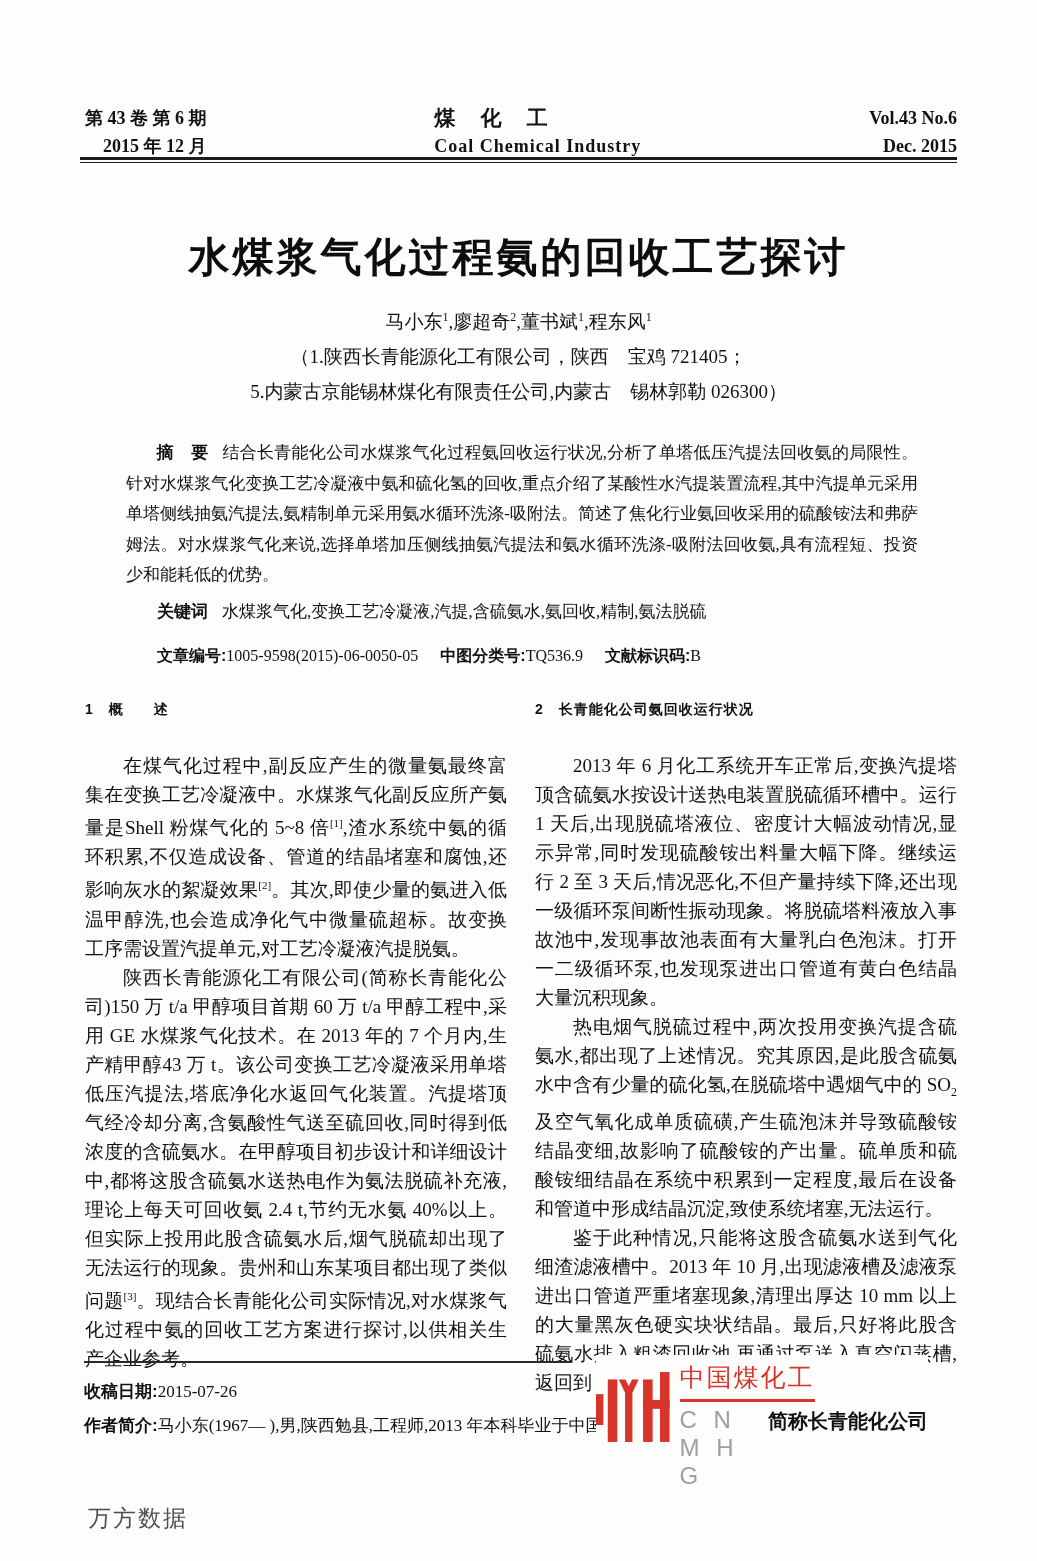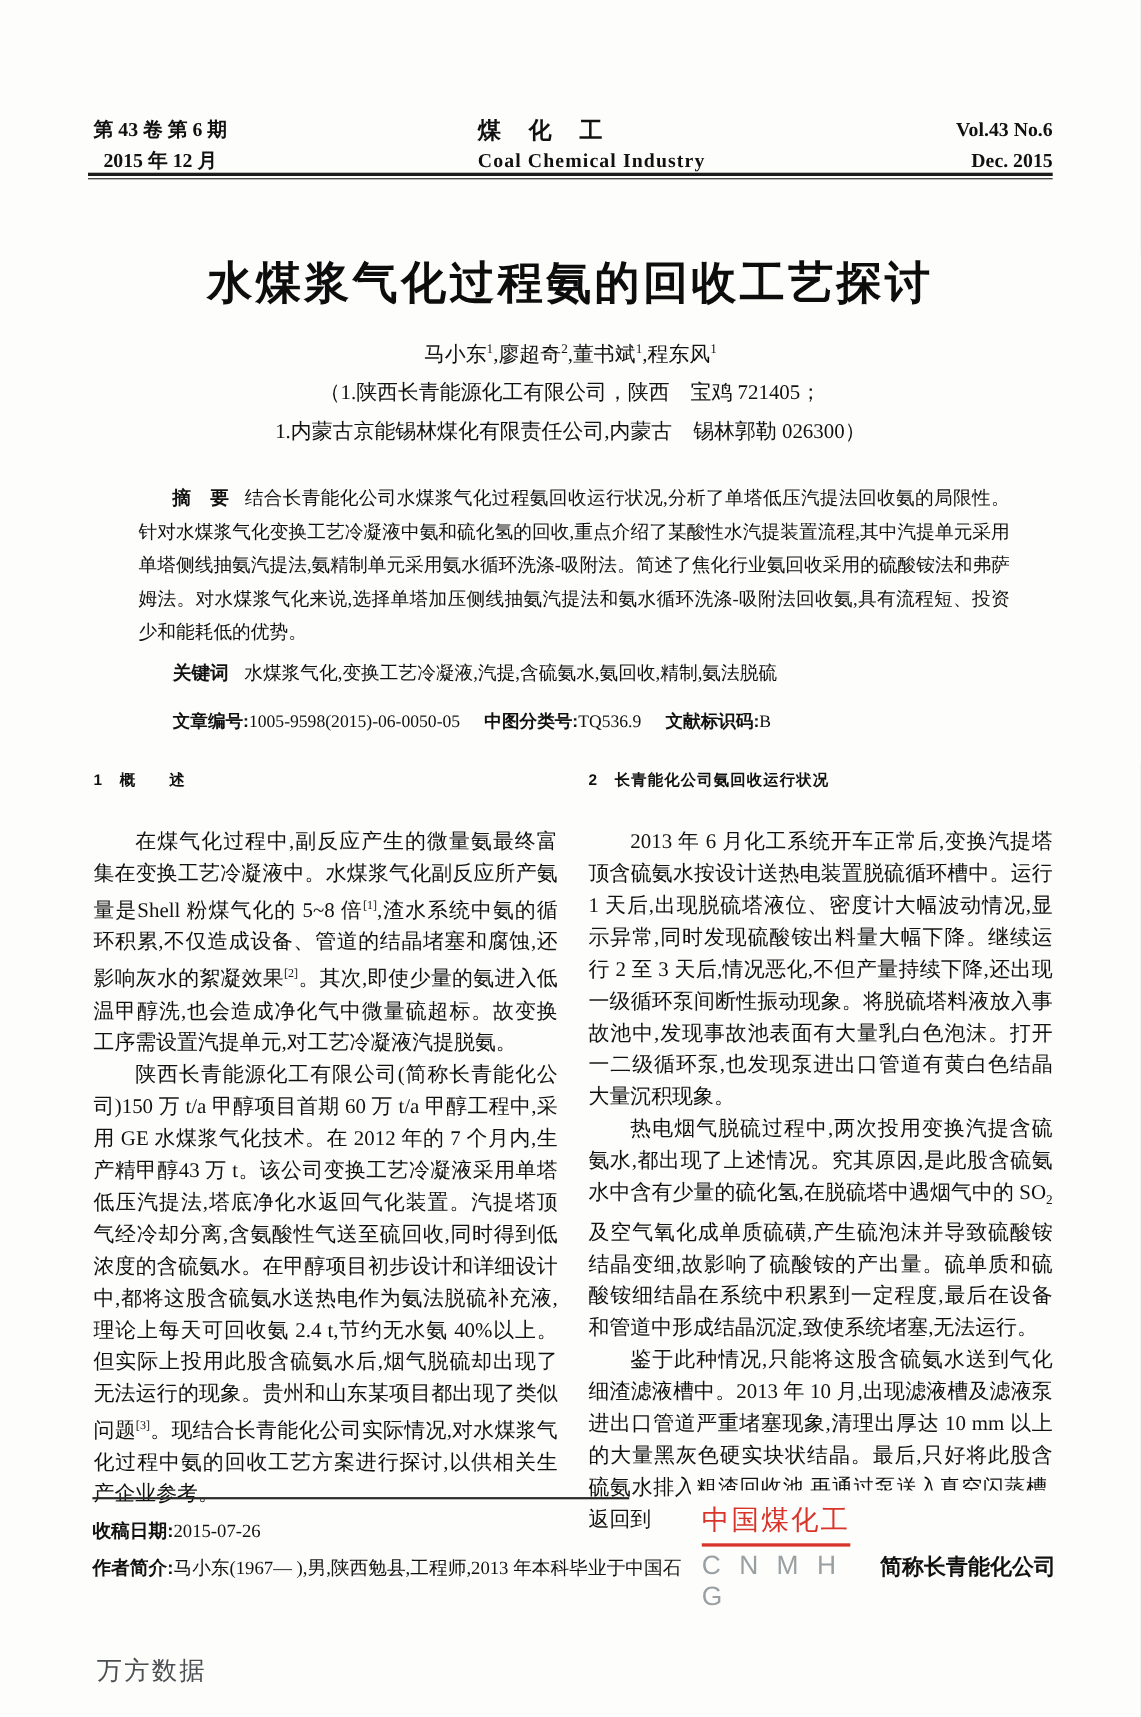--- a/index.html
+++ b/index.html
@@ -6,21 +6,21 @@
   html,body { background:#e8e8e8; }
   .page {
     position:relative; width:1037px; height:1561px;
     background:#fdfdfc; margin:0 auto; overflow:hidden;
     font-family:"Liberation Serif", serif; color:#111;
   }
   
   .jheader { position:absolute; top:104px; left:85px; width:872px;
     display:flex; justify-content:space-between; }
   .jh-block { font-size:18px; line-height:28px; font-weight:bold; }
-  .jh-left { text-align:center; }
+  .jh-left { text-align:right; }
   .jh-center { text-align:left; }
   .jh-center .cn { font-size:21px; font-weight:bold; letter-spacing:10px; }
   .jh-center .en { font-size:18px; font-weight:bold; letter-spacing:1px; }
   .jh-right { text-align:right; }
   .header-rule { position:absolute; top:157px; left:80px; width:877px; height:6px;
     border-top:3.5px solid #1c1c1c; border-bottom:1.5px solid #1c1c1c; }
   
   .article-title { position:absolute; top:230px; left:0; width:100%;
     text-align:center; font-size:41px; font-weight:bold; letter-spacing:3px;
     font-family:"Liberation Sans", sans-serif; color:#0d0d0d; }
@@ -50,22 +50,22 @@
     text-indent:2em; }
   .body-p sup { font-size:11px; }
   .body-p sub { font-size:12px; }
   
   .footnote-rule { position:absolute; top:1361px; left:84px; width:488px;
     border-top:2.5px solid #2a2a2a; }
   .footer-text { position:absolute; top:1375px; left:84px; width:880px;
     font-size:17px; line-height:34px; }
   .ft-label { font-weight:bold; font-family:"Liberation Sans", sans-serif; }
   
-  .cnmhg { position:absolute; top:1355px; left:628px; width:332px; height:104px;
-    background:#fdfdfc; display:flex; align-items:flex-start;flex-direction:column; }
+  .cnmhg { position:absolute; top:1355px; left:596px; width:332px; height:104px;
+    background:#fdfdfc; display:flex; align-items:flex-start; }
   .cnmhg svg { display:block; margin-top:4px; }
   .cnmhg-texts { margin-left:10px; margin-top:6px;
     font-family:"Liberation Sans", sans-serif; }
   .cnmhg-cn { display:inline-block; font-size:25px; color:#d8342a; letter-spacing:2px;
     border-bottom:3px solid #d8342a; padding-bottom:5px; }
   .cnmhg-row { margin-top:4px; display:flex; align-items:baseline;justify-content:space-between; }
   .cnmhg-en { font-size:24px; color:#9aa0a2; letter-spacing:5px; }
   .bio-after { font-size:20px; font-weight:bold; color:#111; margin-left:2px;
     white-space:nowrap; }
   
@@ -89,33 +89,33 @@
     <div class="jh-block jh-right">
       <div>Vol.43   No.6</div>
       <div>Dec.  2015</div>
     </div>
   </div>
   <div class="header-rule"></div>
 
   <h1 class="article-title">水煤浆气化过程氨的回收工艺探讨</h1>
   <div class="authors"><span>马小东</span><sup>1</sup><span>,廖超奇</span><sup>2</sup><span>,董书斌</span><sup>1</sup><span>,程东风</span><sup>1</sup></div>
   <div class="affil affil-1">（1.陕西长青能源化工有限公司，陕西　宝鸡 721405；</div>
-  <div class="affil affil-2">1.内蒙古京能锡林煤化有限责任公司,内蒙古　锡林郭勒 026300）</div>
+  <div class="affil affil-2">5.内蒙古京能锡林煤化有限责任公司,内蒙古　锡林郭勒 026300）</div>
 
   <div class="abs-block">
     <p class="abs-p"><span class="abs-label">摘　要</span><span>结合长青能化公司水煤浆气化过程氨回收运行状况,分析了单塔低压汽提法回收氨的局限性。针对水煤浆气化变换工艺冷凝液中氨和硫化氢的回收,重点介绍了某酸性水汽提装置流程,其中汽提单元采用单塔侧线抽氨汽提法,氨精制单元采用氨水循环洗涤-吸附法。简述了焦化行业氨回收采用的硫酸铵法和弗萨姆法。对水煤浆气化来说,选择单塔加压侧线抽氨汽提法和氨水循环洗涤-吸附法回收氨,具有流程短、投资少和能耗低的优势。</span></p>
     <p class="kw-line"><span class="kw-label">关键词</span><span>水煤浆气化,变换工艺冷凝液,汽提,含硫氨水,氨回收,精制,氨法脱硫</span></p>
     <p class="meta-line"><span class="meta-label">文章编号:</span><span>1005-9598(2015)-06-0050-05</span><span class="meta-label meta-gap">中图分类号:</span><span>TQ536.9</span><span class="meta-label meta-gap">文献标识码:</span><span>B</span></p>
   </div>
 
   <div class="columns">
     <div class="col">
       <h2 class="sec-heading">1　概　　述</h2>
       <p class="body-p"><span>在煤气化过程中,副反应产生的微量氨最终富集在变换工艺冷凝液中。水煤浆气化副反应所产氨量是Shell 粉煤气化的 5~8 倍</span><sup>[1]</sup><span>,渣水系统中氨的循环积累,不仅造成设备、管道的结晶堵塞和腐蚀,还影响灰水的絮凝效果</span><sup>[2]</sup><span>。其次,即使少量的氨进入低温甲醇洗,也会造成净化气中微量硫超标。故变换工序需设置汽提单元,对工艺冷凝液汽提脱氨。</span></p>
-      <p class="body-p"><span>陕西长青能源化工有限公司(简称长青能化公司)150 万 t/a 甲醇项目首期 60 万 t/a 甲醇工程中,采用 GE 水煤浆气化技术。在 2012 年的 7 个月内,生产精甲醇43 万 t。该公司变换工艺冷凝液采用单塔低压汽提法,塔底净化水返回气化装置。汽提塔顶气经冷却分离,含氨酸性气送至硫回收,同时得到低浓度的含硫氨水。在甲醇项目初步设计和详细设计中,都将这股含硫氨水送热电作为氨法脱硫补充液,理论上每天可回收氨 2.4 t,节约无水氨 40%以上。但实际上投用此股含硫氨水后,烟气脱硫却出现了无法运行的现象。贵州和山东某项目都出现了类似问题</span><sup>[3]</sup><span>。现结合长青能化公司实际情况,对水煤浆气化过程中氨的回收工艺方案进行探讨,以供相关生产企业参考。</span></p>
+      <p class="body-p"><span>陕西长青能源化工有限公司(简称长青能化公司)150 万 t/a 甲醇项目首期 60 万 t/a 甲醇工程中,采用 GE 水煤浆气化技术。在 2013 年的 7 个月内,生产精甲醇43 万 t。该公司变换工艺冷凝液采用单塔低压汽提法,塔底净化水返回气化装置。汽提塔顶气经冷却分离,含氨酸性气送至硫回收,同时得到低浓度的含硫氨水。在甲醇项目初步设计和详细设计中,都将这股含硫氨水送热电作为氨法脱硫补充液,理论上每天可回收氨 2.4 t,节约无水氨 40%以上。但实际上投用此股含硫氨水后,烟气脱硫却出现了无法运行的现象。贵州和山东某项目都出现了类似问题</span><sup>[3]</sup><span>。现结合长青能化公司实际情况,对水煤浆气化过程中氨的回收工艺方案进行探讨,以供相关生产企业参考。</span></p>
     </div>
     <div class="col">
       <h2 class="sec-heading">2　长青能化公司氨回收运行状况</h2>
       <p class="body-p"><span>2013 年 6 月化工系统开车正常后,变换汽提塔顶含硫氨水按设计送热电装置脱硫循环槽中。运行 1 天后,出现脱硫塔液位、密度计大幅波动情况,显示异常,同时发现硫酸铵出料量大幅下降。继续运行 2 至 3 天后,情况恶化,不但产量持续下降,还出现一级循环泵间断性振动现象。将脱硫塔料液放入事故池中,发现事故池表面有大量乳白色泡沫。打开一二级循环泵,也发现泵进出口管道有黄白色结晶大量沉积现象。</span></p>
       <p class="body-p"><span>热电烟气脱硫过程中,两次投用变换汽提含硫氨水,都出现了上述情况。究其原因,是此股含硫氨水中含有少量的硫化氢,在脱硫塔中遇烟气中的 SO</span><sub>2</sub><span> 及空气氧化成单质硫磺,产生硫泡沫并导致硫酸铵结晶变细,故影响了硫酸铵的产出量。硫单质和硫酸铵细结晶在系统中积累到一定程度,最后在设备和管道中形成结晶沉淀,致使系统堵塞,无法运行。</span></p>
       <p class="body-p"><span>鉴于此种情况,只能将这股含硫氨水送到气化细渣滤液槽中。2013 年 10 月,出现滤液槽及滤液泵进出口管道严重堵塞现象,清理出厚达 10 mm 以上的大量黑灰色硬实块状结晶。最后,只好将此股含硫氨水排入粗渣回收池,再通过泵送入真空闪蒸槽,返回到</span></p>
     </div>
   </div>
 
   <div class="footnote-rule"></div>

